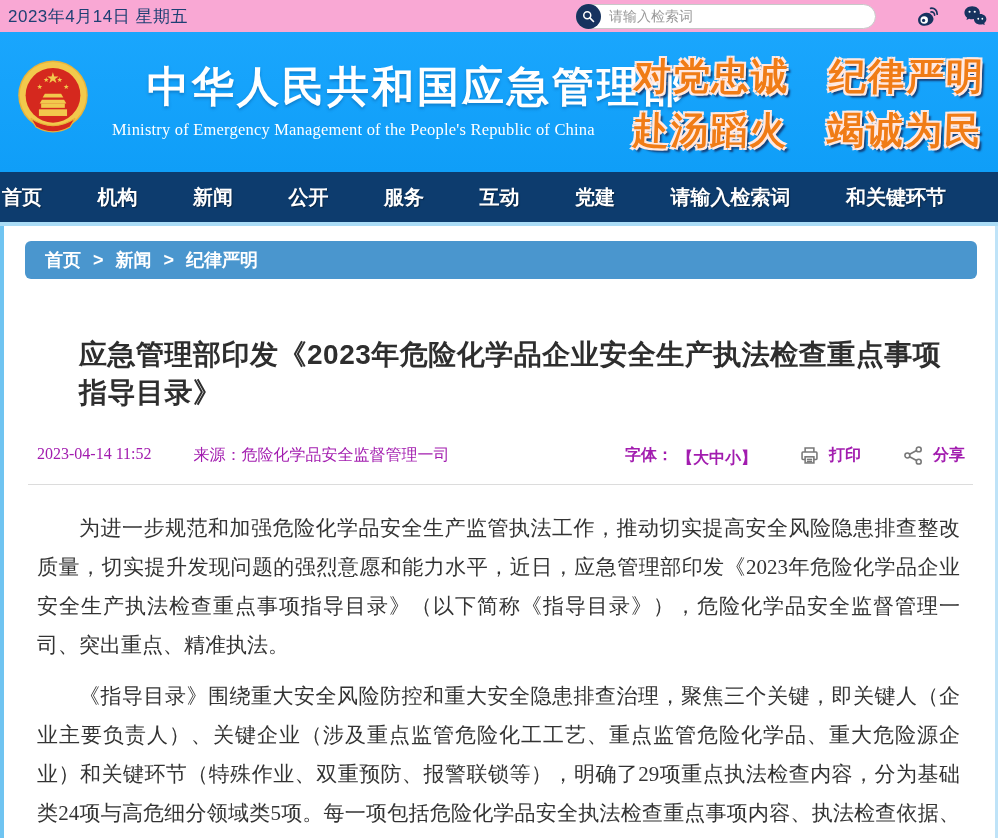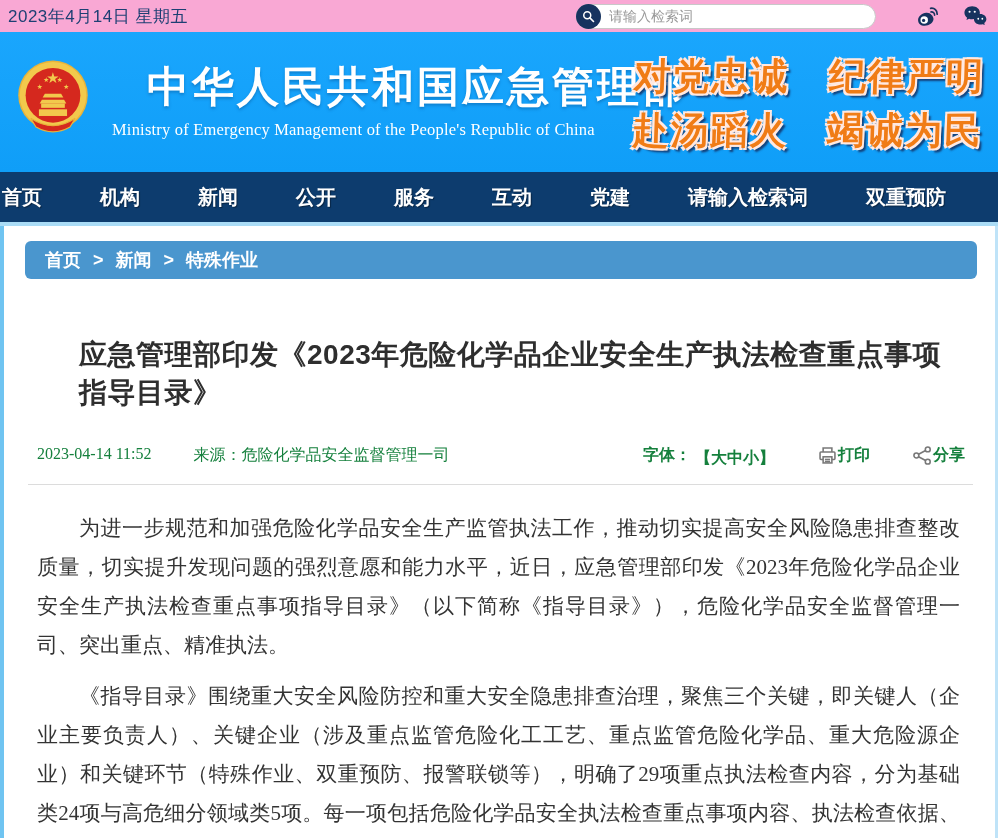--- a/index.html
+++ b/index.html
@@ -51,24 +51,24 @@
   .crumb-wrap { padding:15px 18px 0 21px; }
   .crumb-bar { height:38px; background:#4a96ce; border-radius:6px; display:flex;
     align-items:center; padding:0 20px; color:#fff; font-size:18px; font-weight:bold; gap:12px; }
   .crumb-link { cursor:pointer; }
   .crumb-sep { font-weight:bold; }
 
   .article-title { margin:57px 35px 0 75px; font-size:28px; font-weight:600;
     color:#2e2e2e; letter-spacing:.5px; }
 
   .meta-row { margin:30px 30px 0 33px; display:flex; align-items:center;
-    color:#15803d; font-size:16px; font-family:"Liberation Serif","DejaVu Serif",serif; }
+    color:#a21caf; font-size:16px; font-family:"Liberation Serif","DejaVu Serif",serif; }
   .meta-left { display:flex; gap:42px; }
   .meta-right { margin-left:auto; display:flex; align-items:center; gap:14px;font-weight:bold; }
-  .meta-right .group { display:flex; gap:0; margin-left:28px; cursor:pointer; }
+  .meta-right .group { display:flex; gap:9px; margin-left:28px; cursor:pointer; }
   .meta-icon { width:21px; height:21px; display:inline-flex; }
   .font-sizes { cursor:pointer; }
 
   .divider { border-top:1px solid #dcdcdc; margin:15px 22px 0 24px; }
 
   .article-body { padding:24px 35px 0 33px;
     font-family:"Liberation Serif","DejaVu Serif",serif; font-size:21px;
     line-height:39px; color:#333; text-align:justify; }
   .article-body p { text-indent:2em; margin-bottom:12px; }
 </style>
@@ -141,33 +141,33 @@
 
 <div class="mainnav">
   <span class="nav-item">首页</span>
   <span class="nav-item">机构</span>
   <span class="nav-item">新闻</span>
   <span class="nav-item">公开</span>
   <span class="nav-item">服务</span>
   <span class="nav-item">互动</span>
   <span class="nav-item">党建</span>
   <span class="nav-item">请输入检索词</span>
-  <span class="nav-item">双重预防</span>
+  <span class="nav-item">和关键环节</span>
 </div>
 <div class="nav-underline"></div>
 
 <div class="content">
 
   <div class="crumb-wrap">
     <div class="crumb-bar">
       <span class="crumb-link">首页</span>
       <span class="crumb-sep">&gt;</span>
       <span class="crumb-link">新闻</span>
       <span class="crumb-sep">&gt;</span>
-      <span class="crumb-link">特殊作业</span>
+      <span class="crumb-link">纪律严明</span>
     </div>
   </div>
 
   <h1 class="article-title">应急管理部印发《2023年危险化学品企业安全生产执法检查重点事项指导目录》</h1>
 
   <div class="meta-row">
     <div class="meta-left">
       <span>2023-04-14 11:52</span>
       <span>来源：危险化学品安全监督管理一司</span>
     </div>

